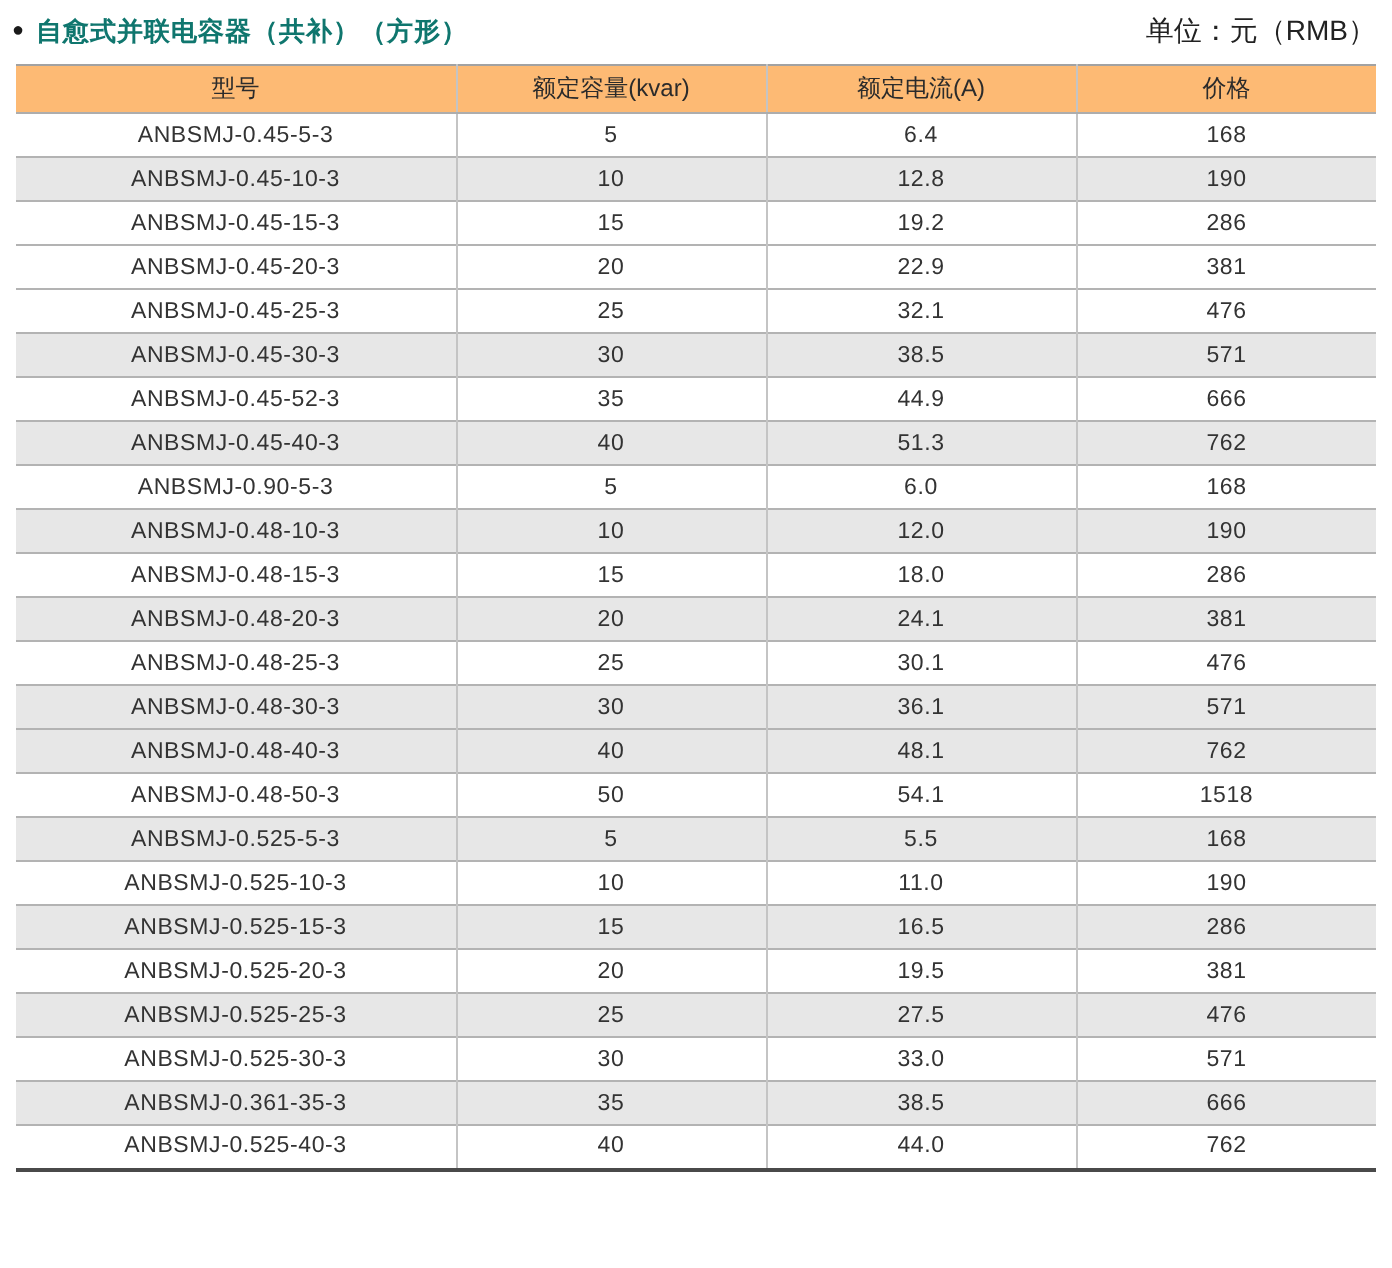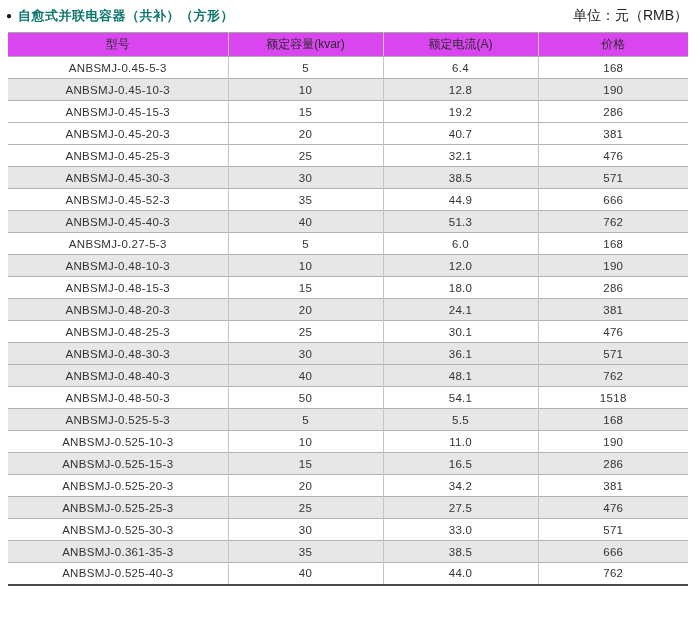--- a/index.html
+++ b/index.html
@@ -43,21 +43,21 @@
     table-layout: fixed;
     border-top: 1px solid #a2a2a2;
     border-bottom: 2px solid #4a4a4a;
   }
   col.c-model    { width: 220px; }
   col.c-capacity { width: 155px; }
   col.c-current  { width: 155px; }
   col.c-price    { width: 150px; }
   .price-table th {
     height: 24px;
-    background: #d946ef;
+    background: #fdba74;
     font-weight: normal;
     font-size: 12px;
     color: #2b2b2b;
     text-align: center;
     border-bottom: 1px solid #adadad;
   }
   .price-table td {
     height: 22px;
     font-size: 11.5px;
     color: #333333;
@@ -114,21 +114,21 @@
   </tr>
       <tr>
     <td>ANBSMJ-0.45-15-3</td>
     <td>15</td>
     <td>19.2</td>
     <td>286</td>
   </tr>
       <tr>
     <td>ANBSMJ-0.45-20-3</td>
     <td>20</td>
-    <td>40.7</td>
+    <td>22.9</td>
     <td>381</td>
   </tr>
       <tr>
     <td>ANBSMJ-0.45-25-3</td>
     <td>25</td>
     <td>32.1</td>
     <td>476</td>
   </tr>
       <tr class="shaded">
     <td>ANBSMJ-0.45-30-3</td>
@@ -142,21 +142,21 @@
     <td>44.9</td>
     <td>666</td>
   </tr>
       <tr class="shaded">
     <td>ANBSMJ-0.45-40-3</td>
     <td>40</td>
     <td>51.3</td>
     <td>762</td>
   </tr>
       <tr>
-    <td>ANBSMJ-0.27-5-3</td>
+    <td>ANBSMJ-0.90-5-3</td>
     <td>5</td>
     <td>6.0</td>
     <td>168</td>
   </tr>
       <tr class="shaded">
     <td>ANBSMJ-0.48-10-3</td>
     <td>10</td>
     <td>12.0</td>
     <td>190</td>
   </tr>
@@ -210,21 +210,21 @@
   </tr>
       <tr class="shaded">
     <td>ANBSMJ-0.525-15-3</td>
     <td>15</td>
     <td>16.5</td>
     <td>286</td>
   </tr>
       <tr>
     <td>ANBSMJ-0.525-20-3</td>
     <td>20</td>
-    <td>34.2</td>
+    <td>19.5</td>
     <td>381</td>
   </tr>
       <tr class="shaded">
     <td>ANBSMJ-0.525-25-3</td>
     <td>25</td>
     <td>27.5</td>
     <td>476</td>
   </tr>
       <tr>
     <td>ANBSMJ-0.525-30-3</td>

